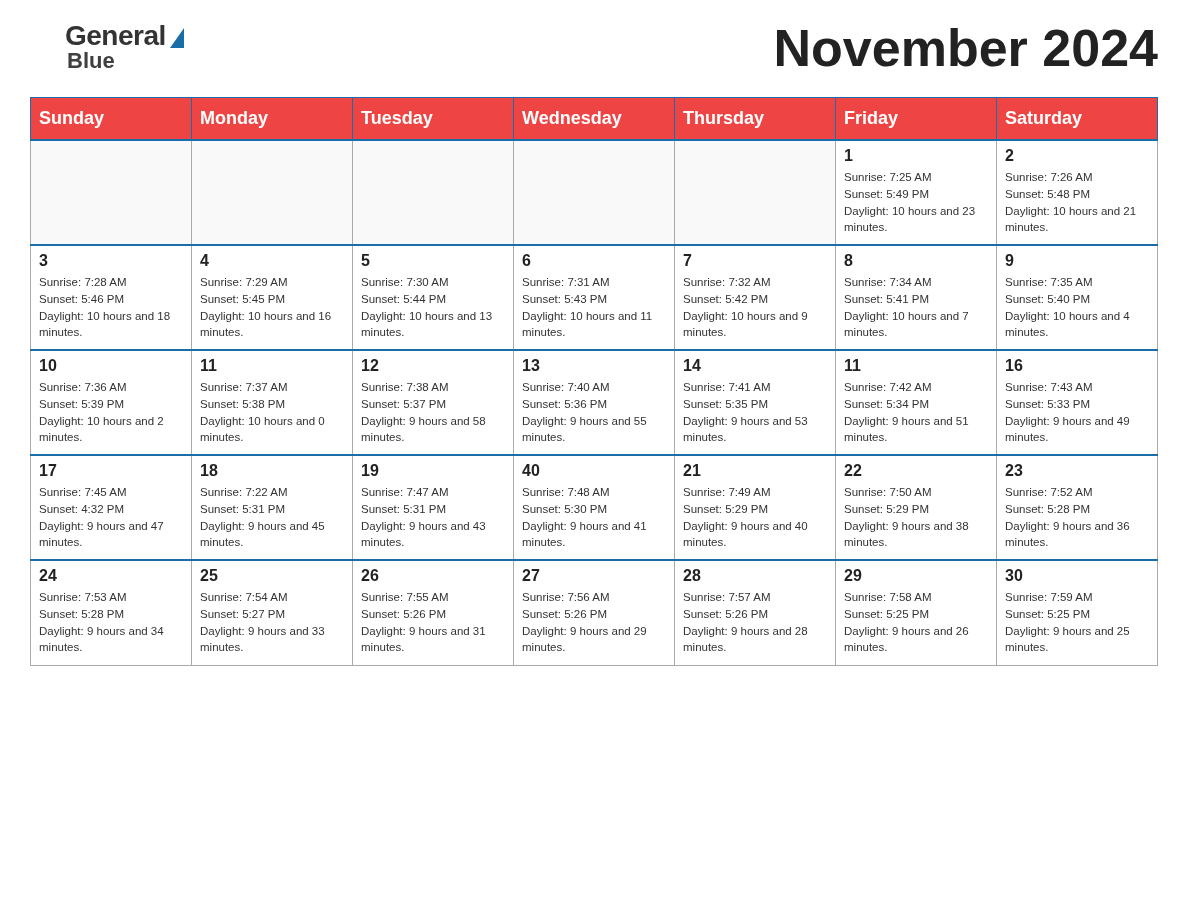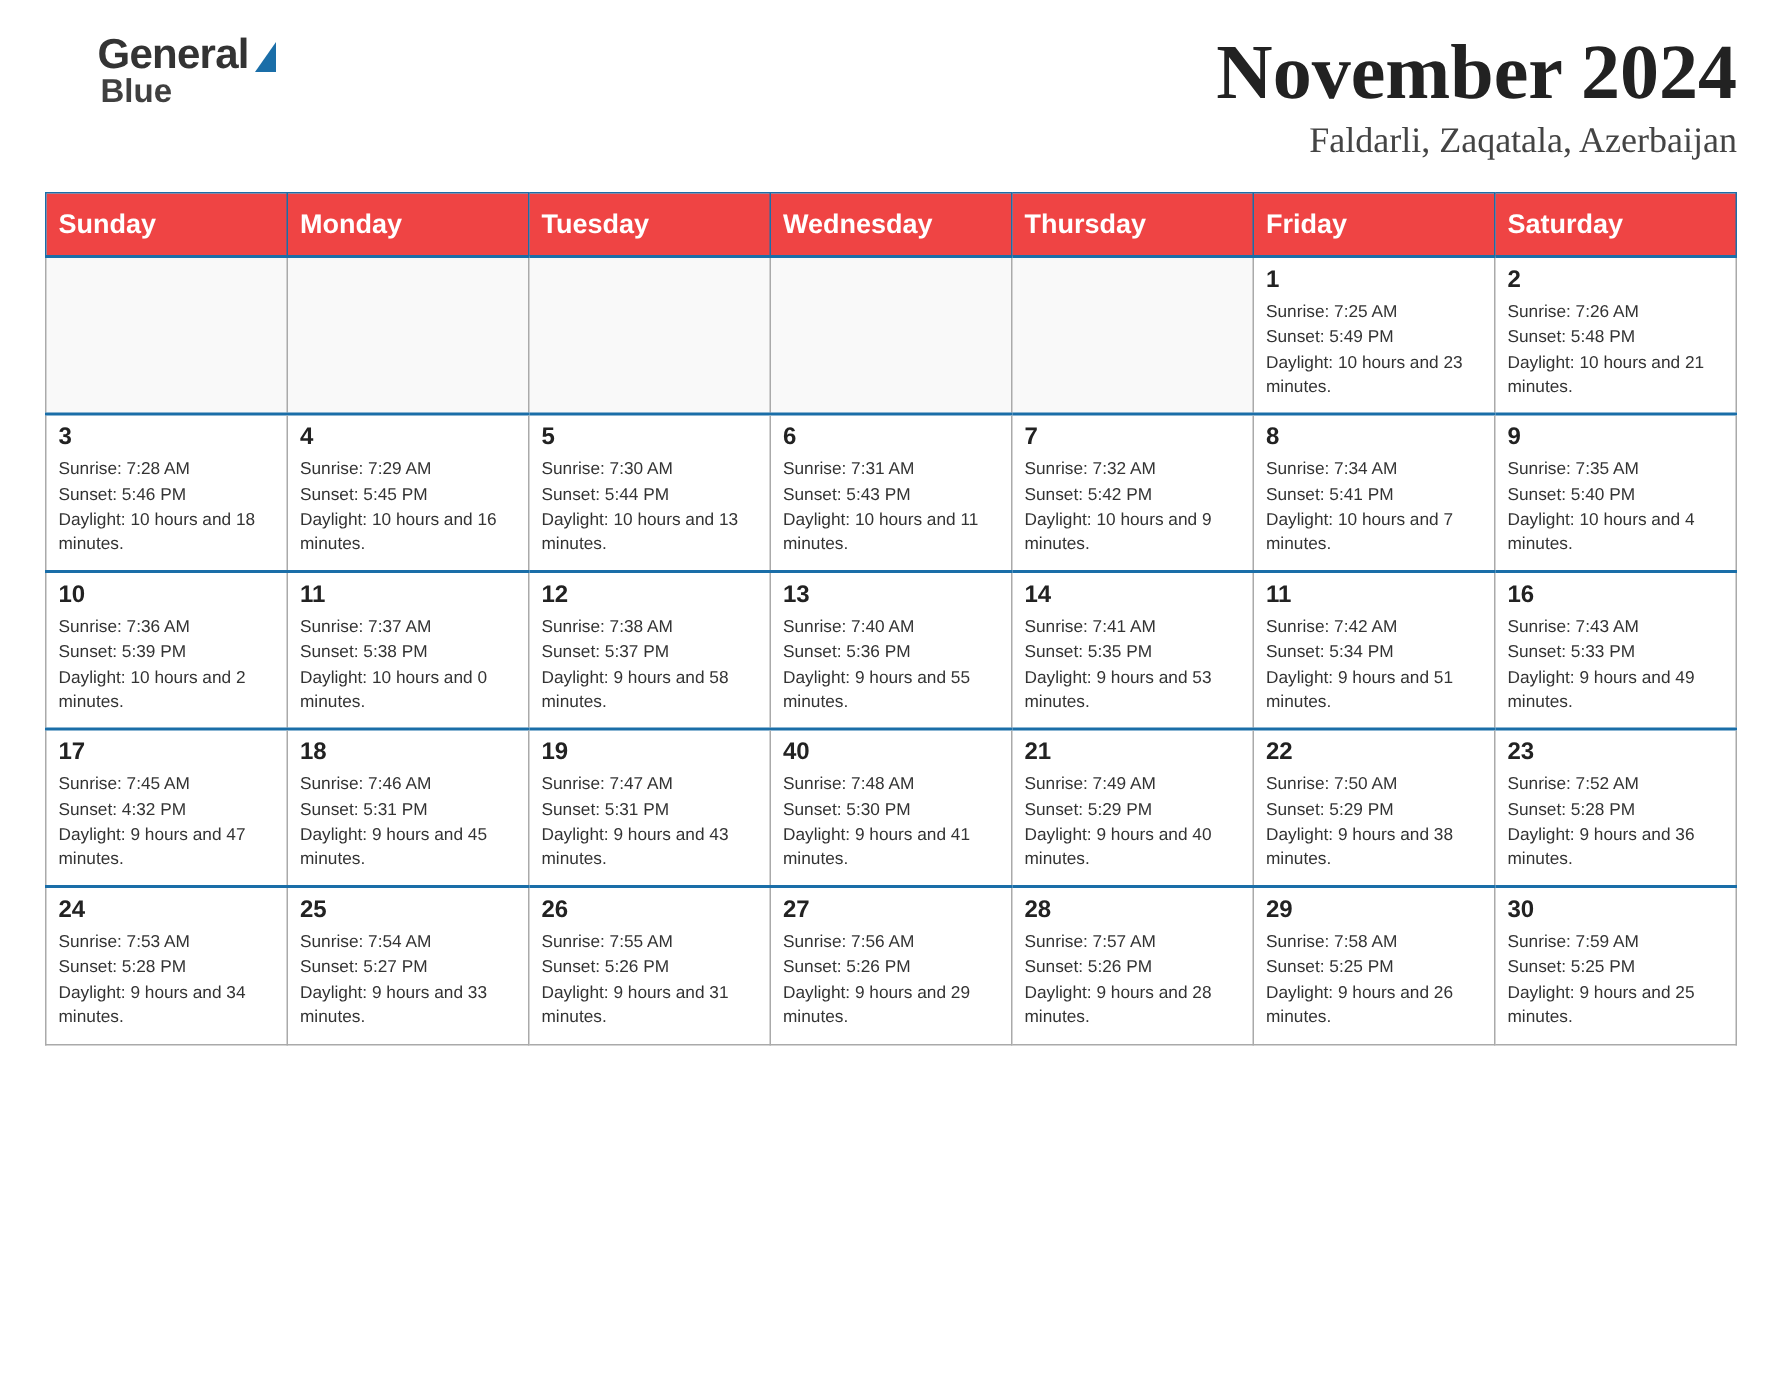--- a/index.html
+++ b/index.html
@@ -42,22 +42,21 @@
       margin-top: 4px;
     }
     .logo-blue-text {
       font-size: 22px;
       font-weight: bold;
       color: #404040;
       margin-top: -4px;
       padding-left: 2px;
     }
     .title-area {
-      text-align: right;
-      font-family: Liberation Serif, serif;
+      text-align: left;
     }
     .month-year {
       font-size: 52px;
       font-weight: bold;
       color: #222;
       line-height: 1.1;
     }
     .location {
       font-size: 24px;
       color: #444;
@@ -108,21 +107,20 @@
 <div class="header">
   <div class="logo">
     <div class="logo-top">
       <span class="logo-general">General</span>
       <div class="logo-triangle"></div>
     </div>
     <span class="logo-blue-text">Blue</span>
   </div>
   <div class="title-area">
     <div class="month-year">November 2024</div>
-    <div class="location">Faldarli, Zaqatala, Azerbaijan</div>
   </div>
 </div>
 
 <table class="calendar">
   <thead>
     <tr>
     <th>Sunday</th>
         <th>Monday</th>
         <th>Tuesday</th>
         <th>Wednesday</th>
@@ -241,21 +239,21 @@
       </tr>
       <tr class="week-row">
         <td>
           <div class="day-number">17</div>
           <div class="day-info" style="white-space: pre-line;">Sunrise: 7:45 AM
 Sunset: 4:32 PM
 Daylight: 9 hours and 47 minutes.</div>
         </td>
         <td>
           <div class="day-number">18</div>
-          <div class="day-info" style="white-space: pre-line;">Sunrise: 7:46 AM
+          <div class="day-info" style="white-space: pre-line;">Sunrise: 7:22 AM
 Sunset: 5:31 PM
 Daylight: 9 hours and 45 minutes.</div>
         </td>
         <td>
           <div class="day-number">19</div>
           <div class="day-info" style="white-space: pre-line;">Sunrise: 7:47 AM
 Sunset: 5:31 PM
 Daylight: 9 hours and 43 minutes.</div>
         </td>
         <td>

